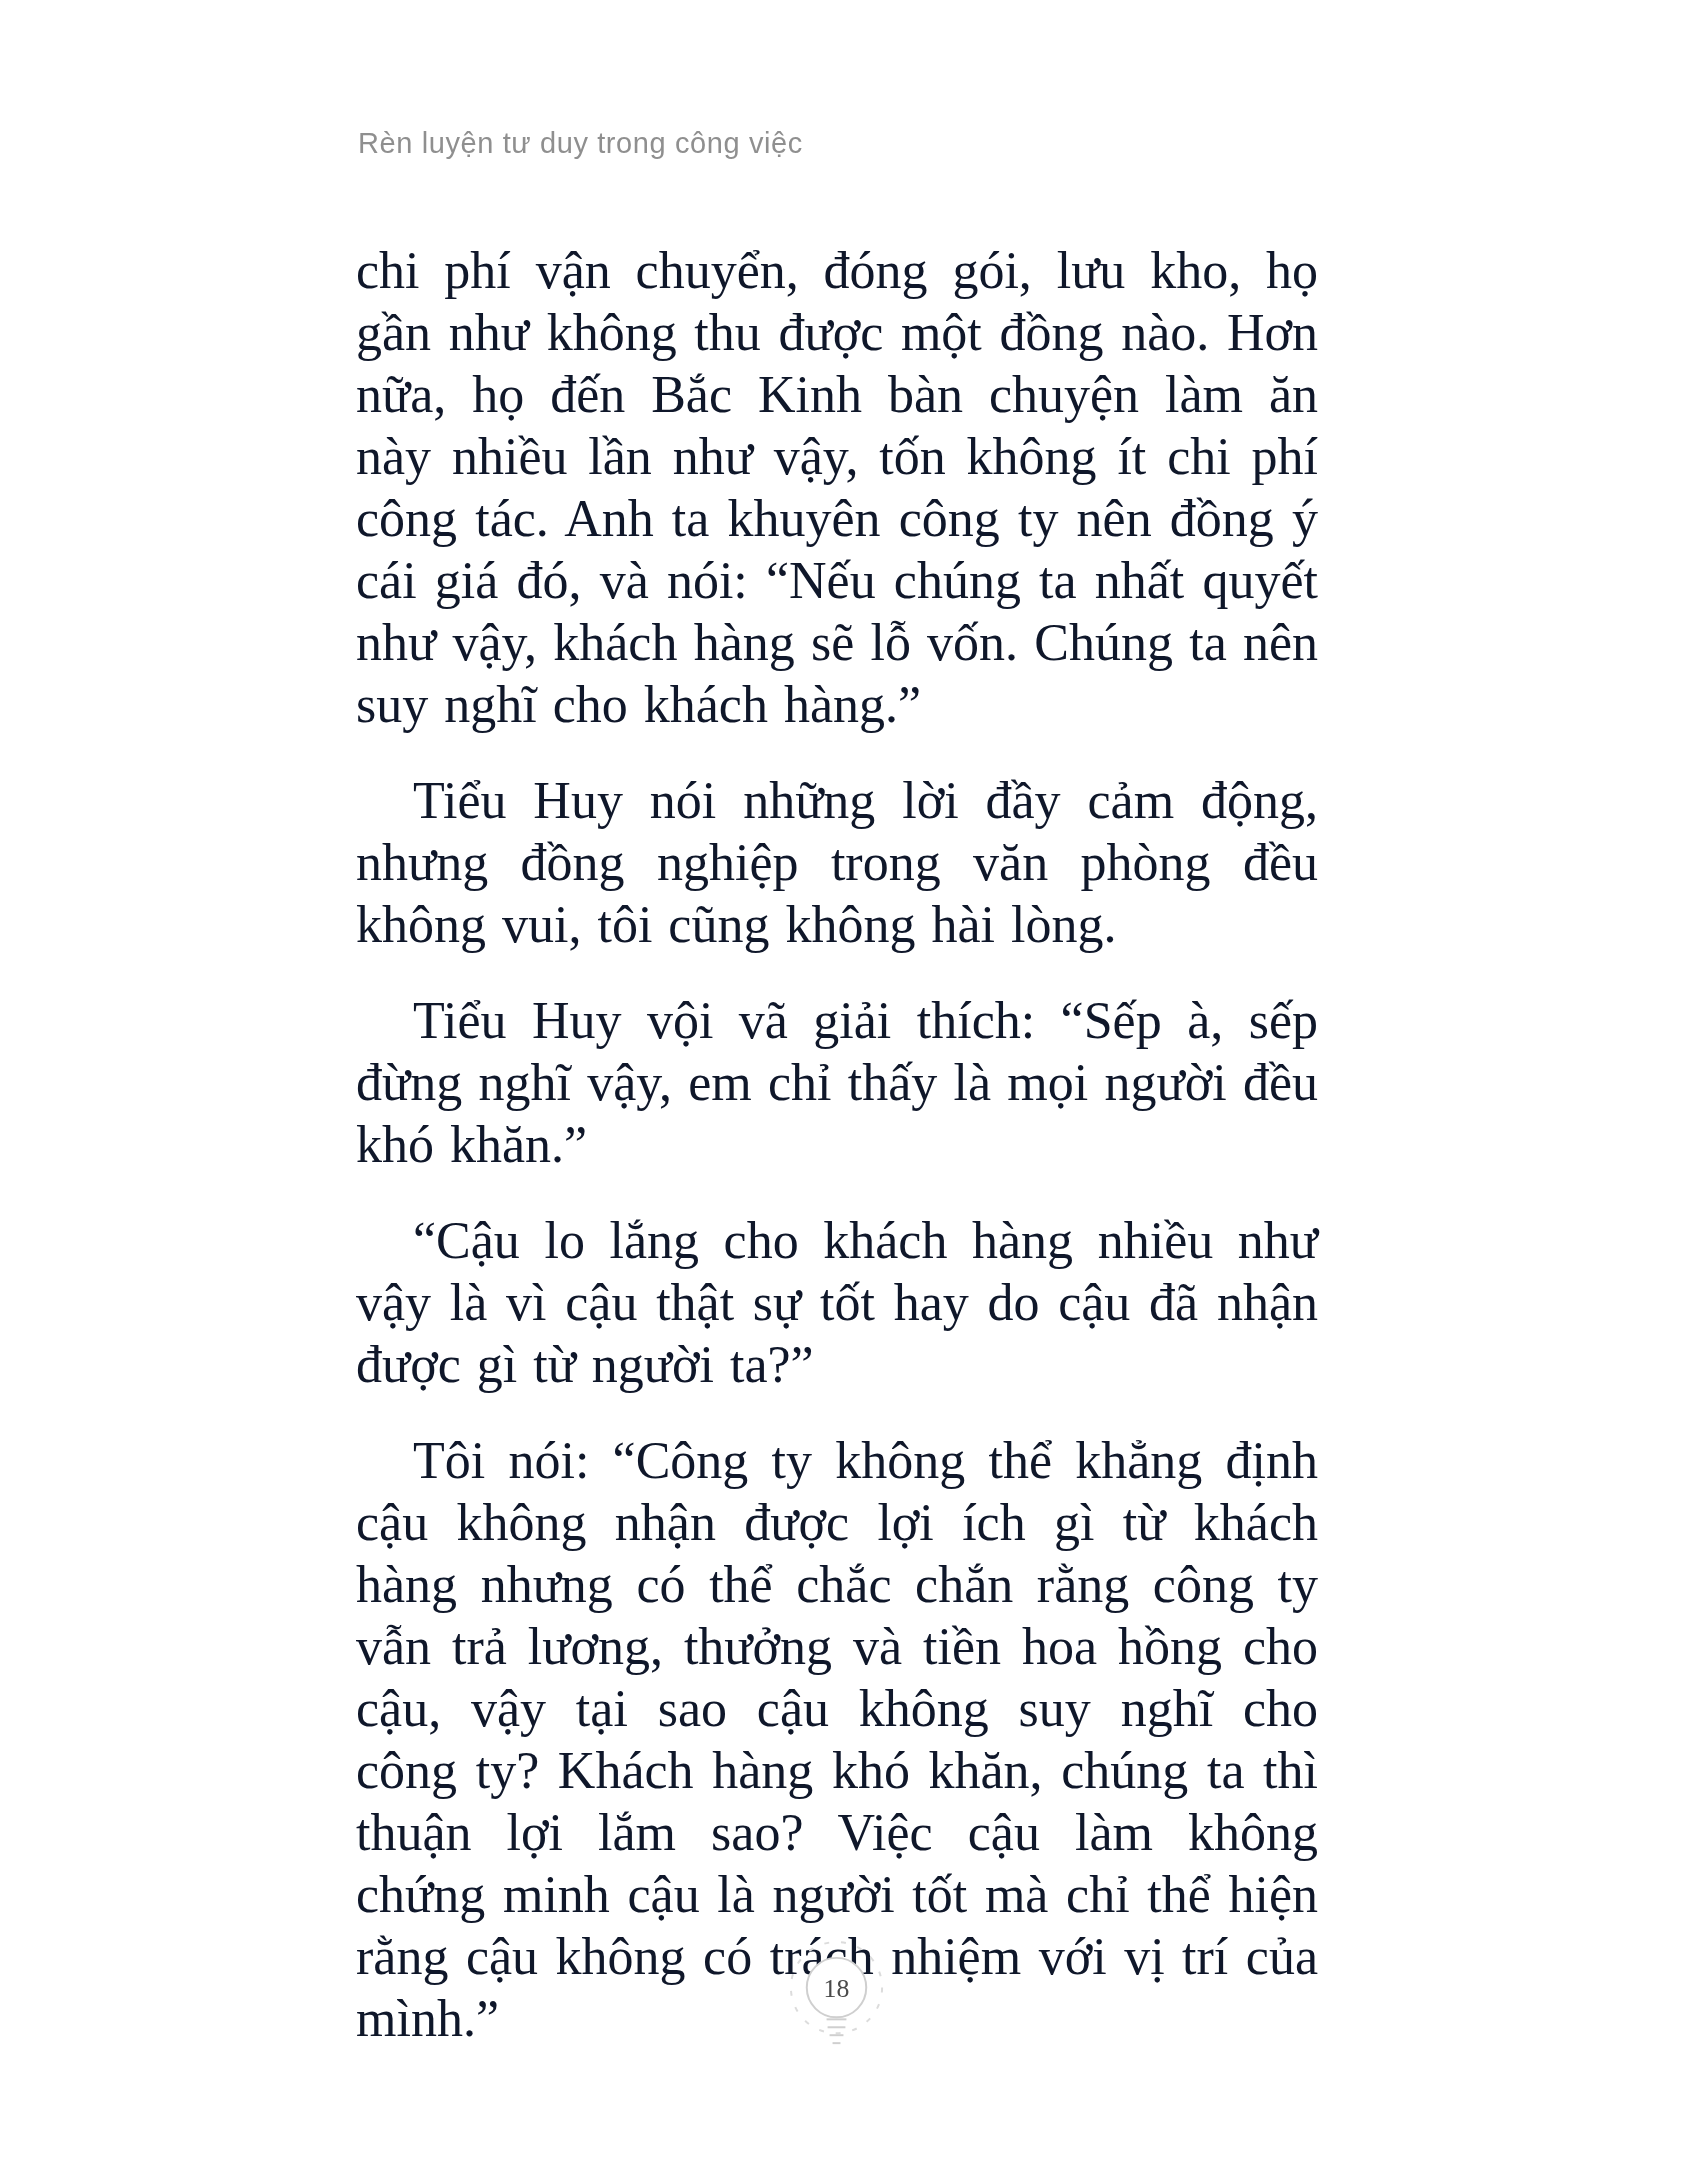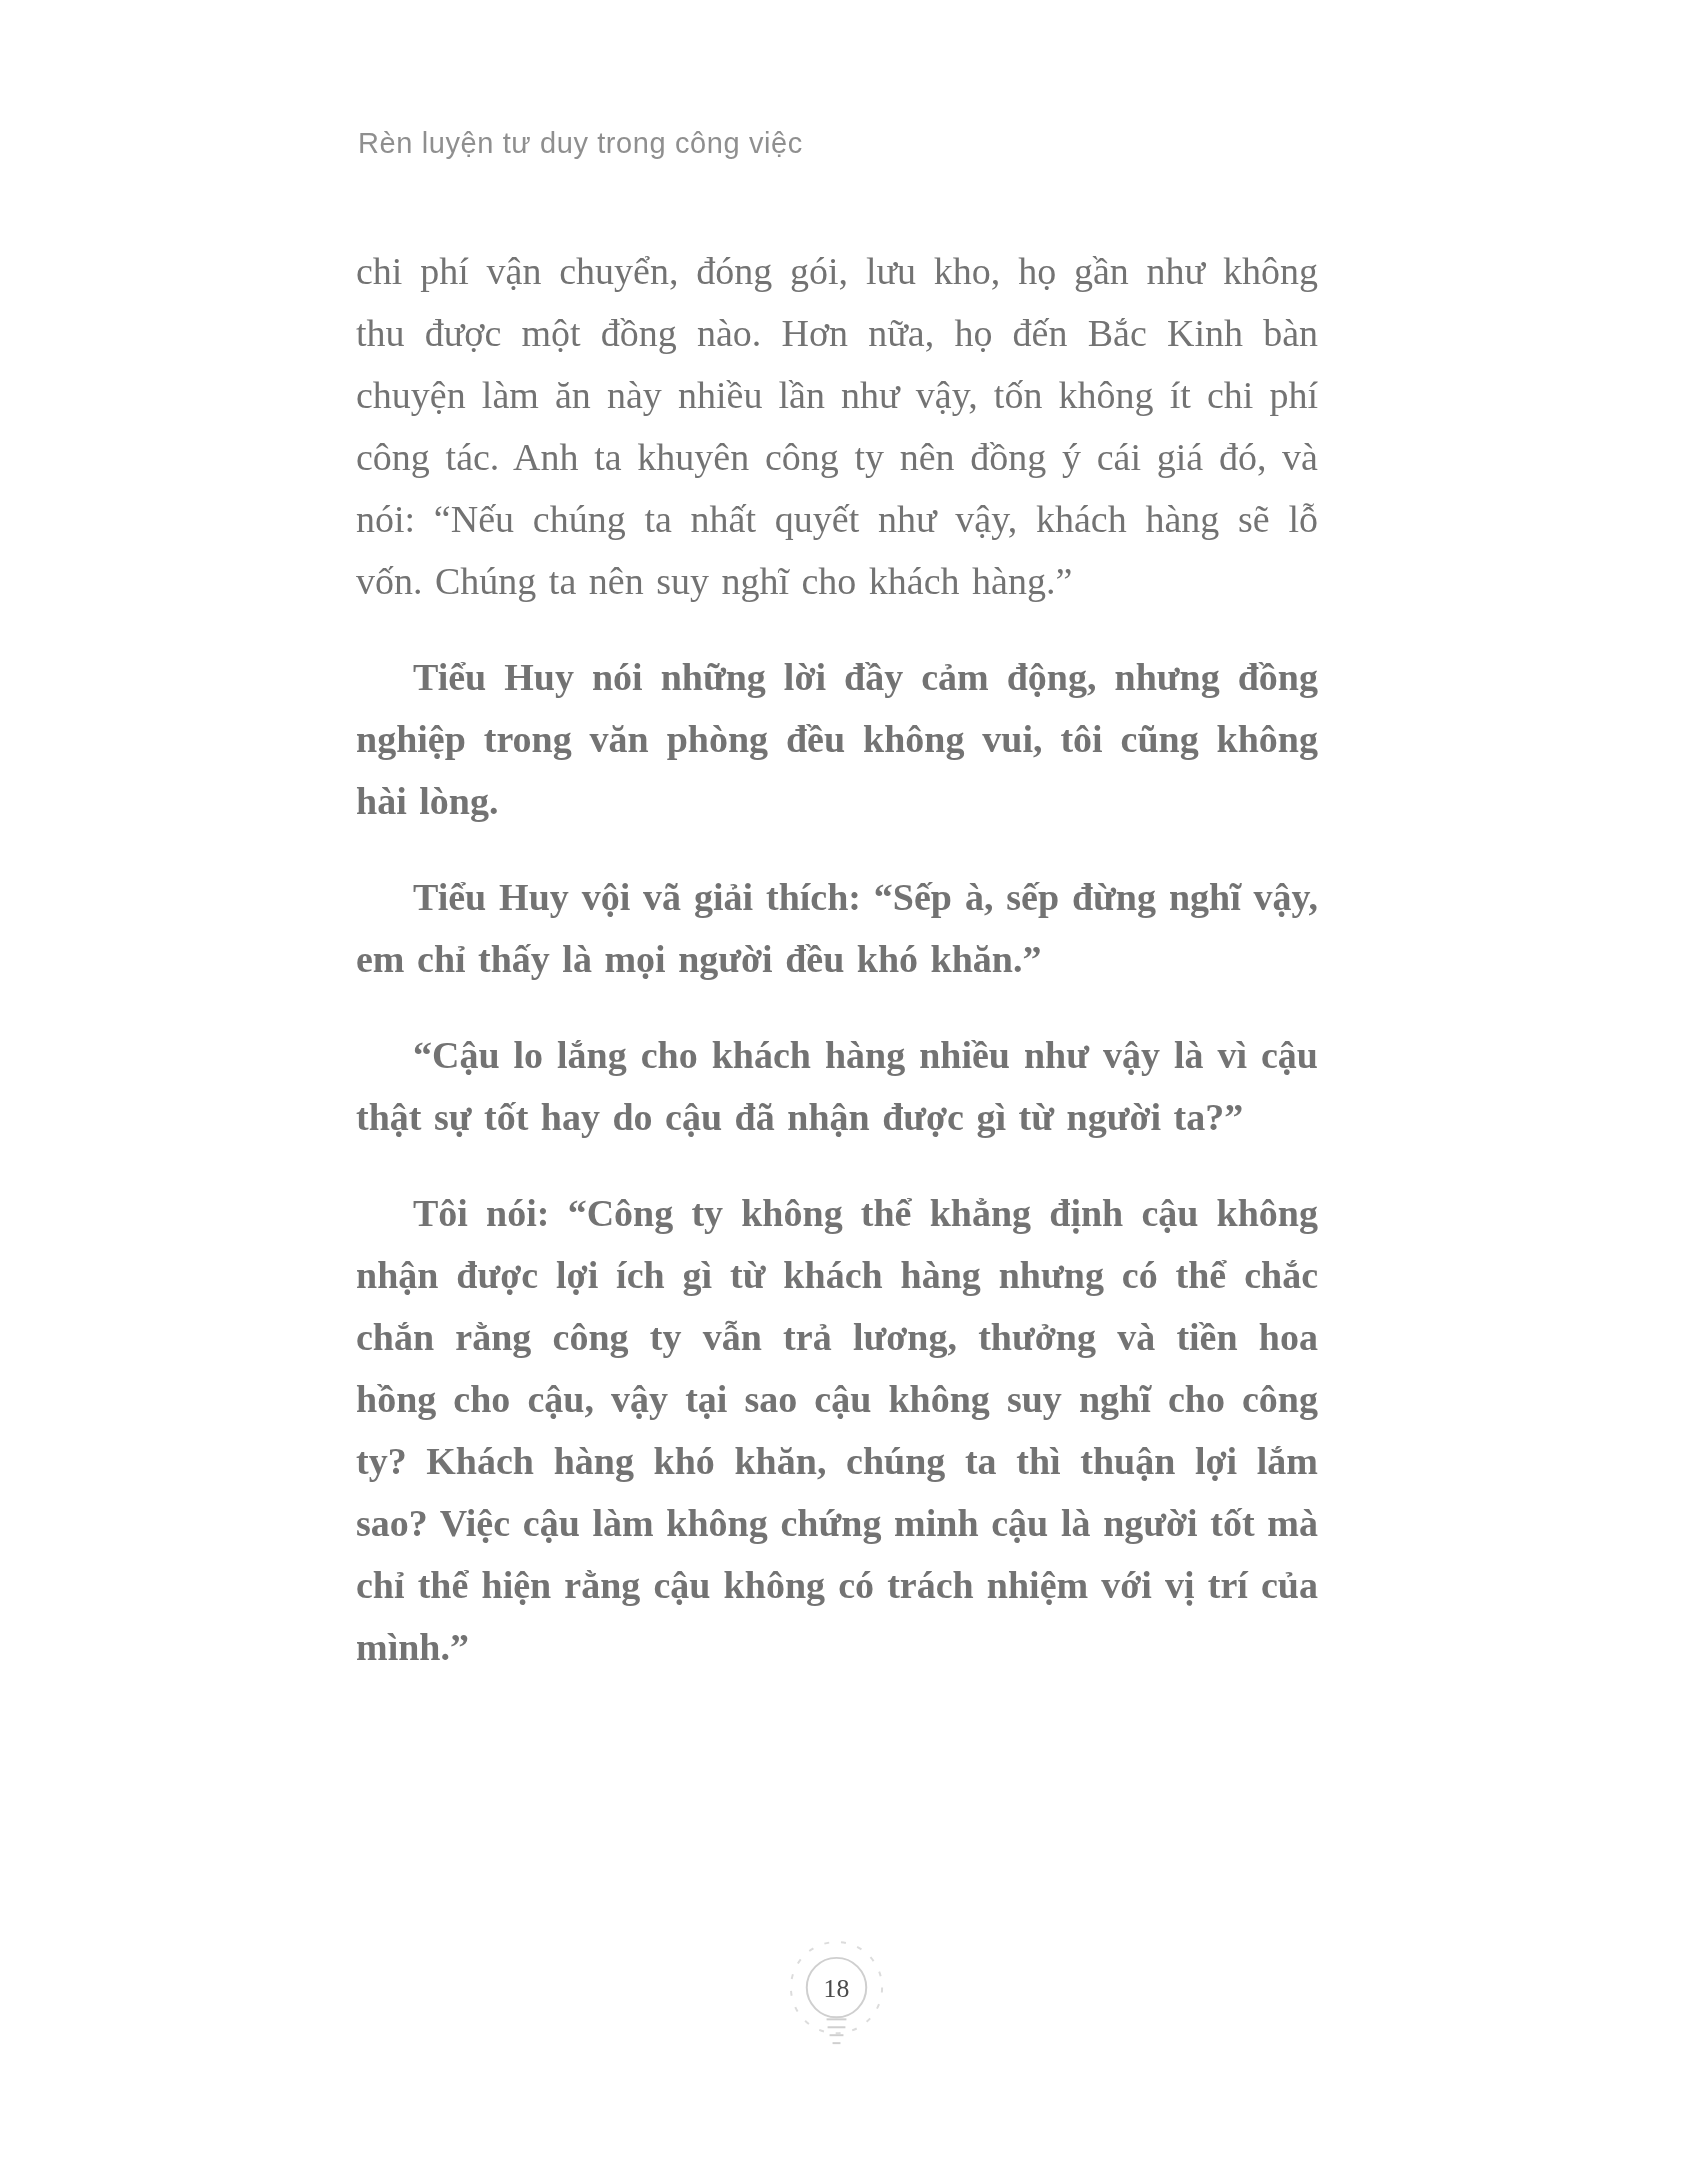--- a/index.html
+++ b/index.html
@@ -31,30 +31,29 @@
     white-space: nowrap;
   }
   .text-block {
     position: absolute;
     left: 356px;
     top: 240px;
     width: 962px;
   }
   .text-block p {
     margin: 0 0 34px 0;
-    font-size: 38px;
+    font-size: 52px;
     line-height: 62px;
-    color: #737373;
+    color: #0f172a;
     text-align: justify;
     text-justify: inter-word;
     word-spacing: 3px;
   }
   .text-block p.indent {
     text-indent: 57px;
-    font-weight: bold;
   }
   .text-block p:last-child {
     margin-bottom: 0;
   }
   .footer-ornament {
     position: absolute;
     left: 780px;
     top: 1932px;
     width: 114px;
     height: 139px;

